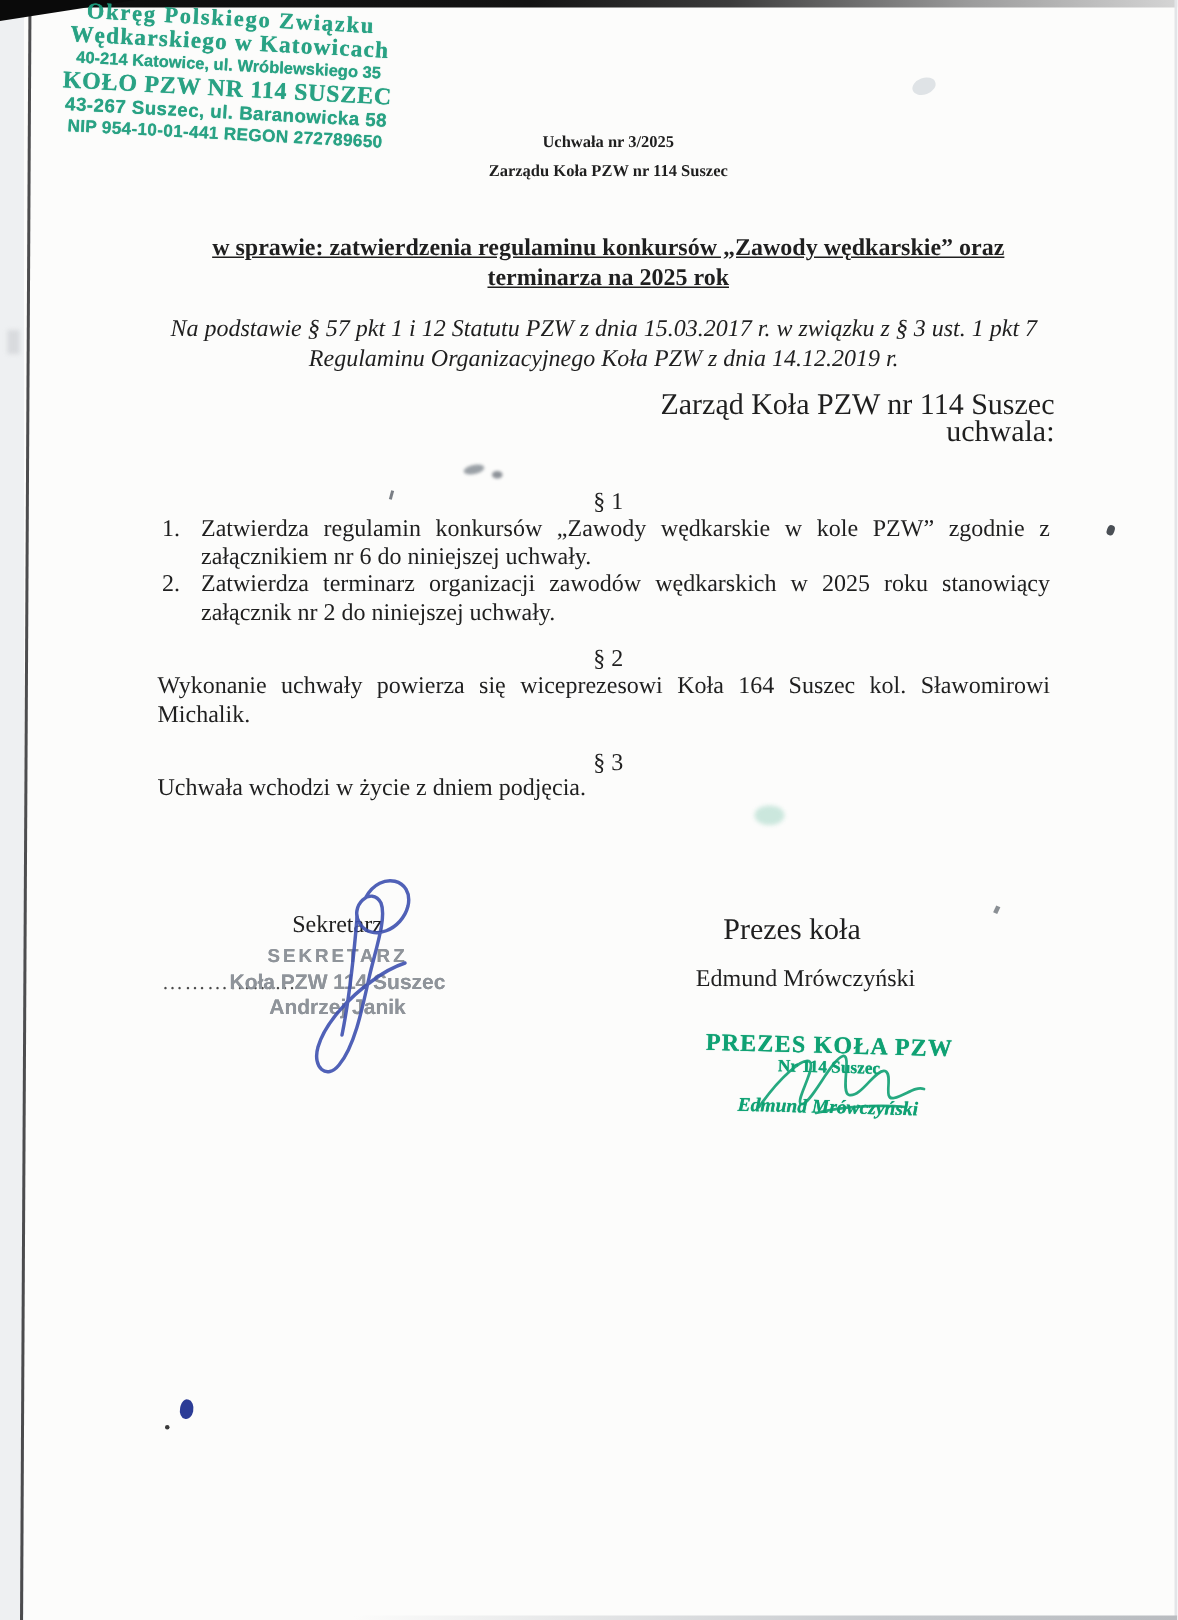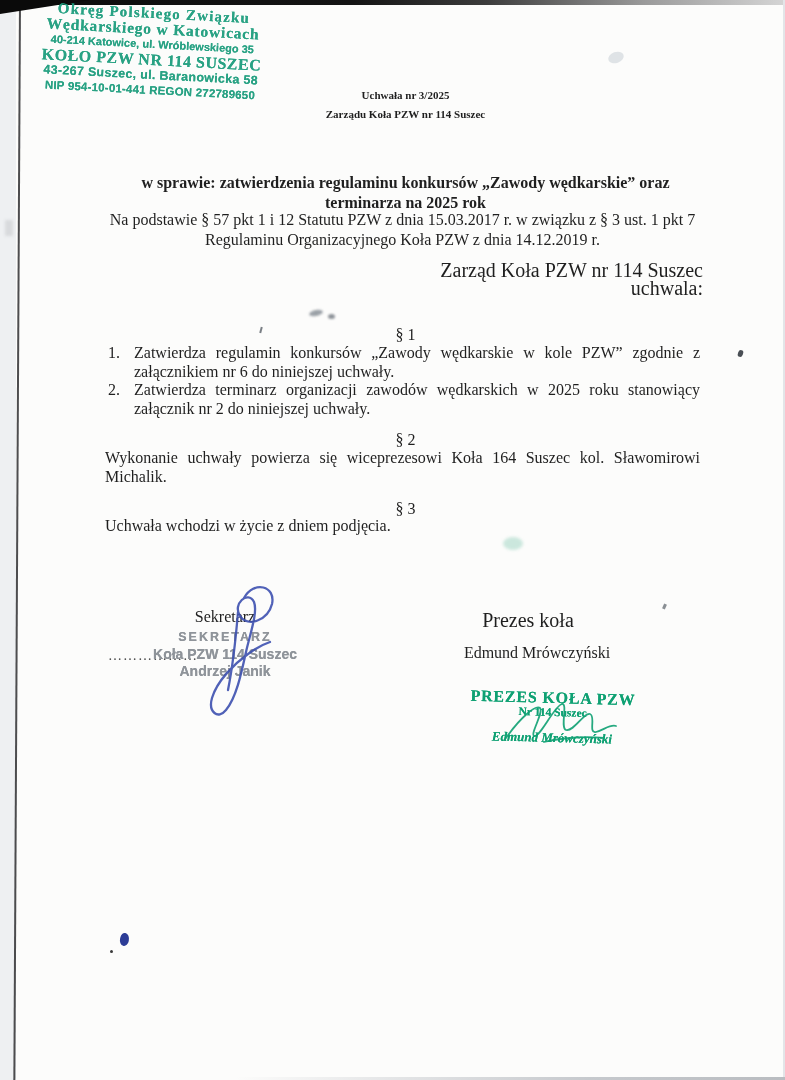--- a/index.html
+++ b/index.html
@@ -32,23 +32,23 @@
   .s2{font-size:15.5px;font-weight:bold;letter-spacing:.8px;line-height:16px;}
   .s3{font-family:"Liberation Sans",sans-serif;font-size:11px;font-weight:bold;line-height:14px;}
   .s4{font-size:16px;font-weight:bold;letter-spacing:.5px;line-height:17px;}
   .s5{font-family:"Liberation Sans",sans-serif;font-size:12.5px;font-weight:bold;letter-spacing:.3px;line-height:15px;}
   .s6{font-family:"Liberation Sans",sans-serif;font-size:11.5px;font-weight:bold;letter-spacing:.2px;line-height:14px;}
 
   
   .abs{position:absolute;}
   .title-block{left:108px;top:86px;width:595px;text-align:center;
                font-size:11px;font-weight:bold;line-height:19px;}
-  .subject{left:108px;top:173px;width:595px;text-align:center;
-           font-size:16px;font-weight:bold;line-height:19.5px;}
-  .legal{left:80px;top:210px;width:645px;text-align:center;font-size:16px;line-height:19.5px;}
+  .subject{left:108px;top:156px;width:595px;text-align:center;
+           font-size:16px;font-weight:bold;line-height:19.5px;text-decoration:underline;}
+  .legal{left:80px;top:210px;width:645px;text-align:center;font-size:16px;line-height:19.5px;font-style:italic;}
   .intro{left:108px;top:261px;width:595px;text-align:right;font-size:20px;line-height:18px;}
   .sec-head{width:595px;left:108px;text-align:center;font-size:16px;}
   .sec1-head{top:326px;}
   .list{left:108px;top:344px;width:592px;font-size:16px;line-height:18.7px;}
   .list-item{display:flex;align-items:flex-start;}
   .list-num{width:26px;flex:0 0 26px;}
   .list-text{flex:1;text-align:justify;text-justify:inter-word;}
   .sec2-head{top:431px;}
   .sec2-body{left:105px;top:449px;width:595px;font-size:16px;line-height:18.7px;text-align:justify;}
   .sec3-head{top:500px;}

